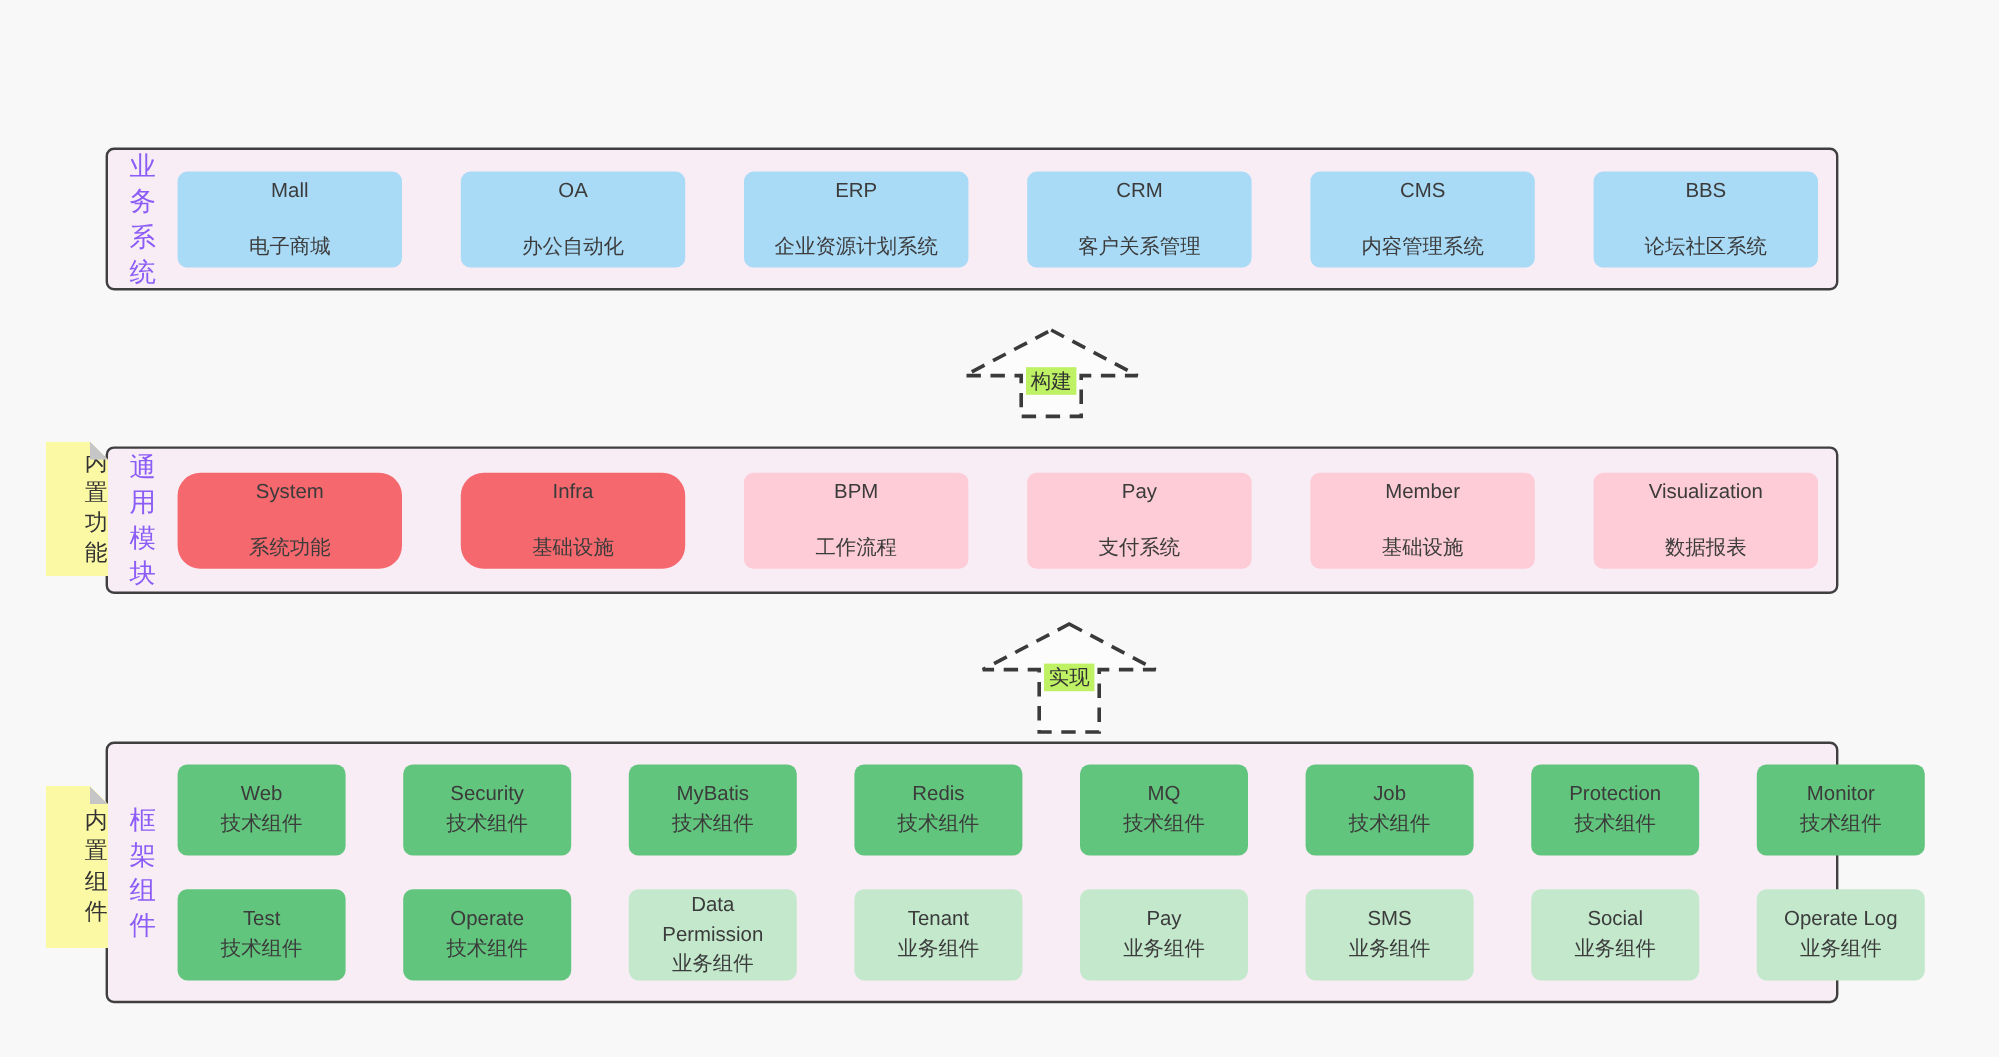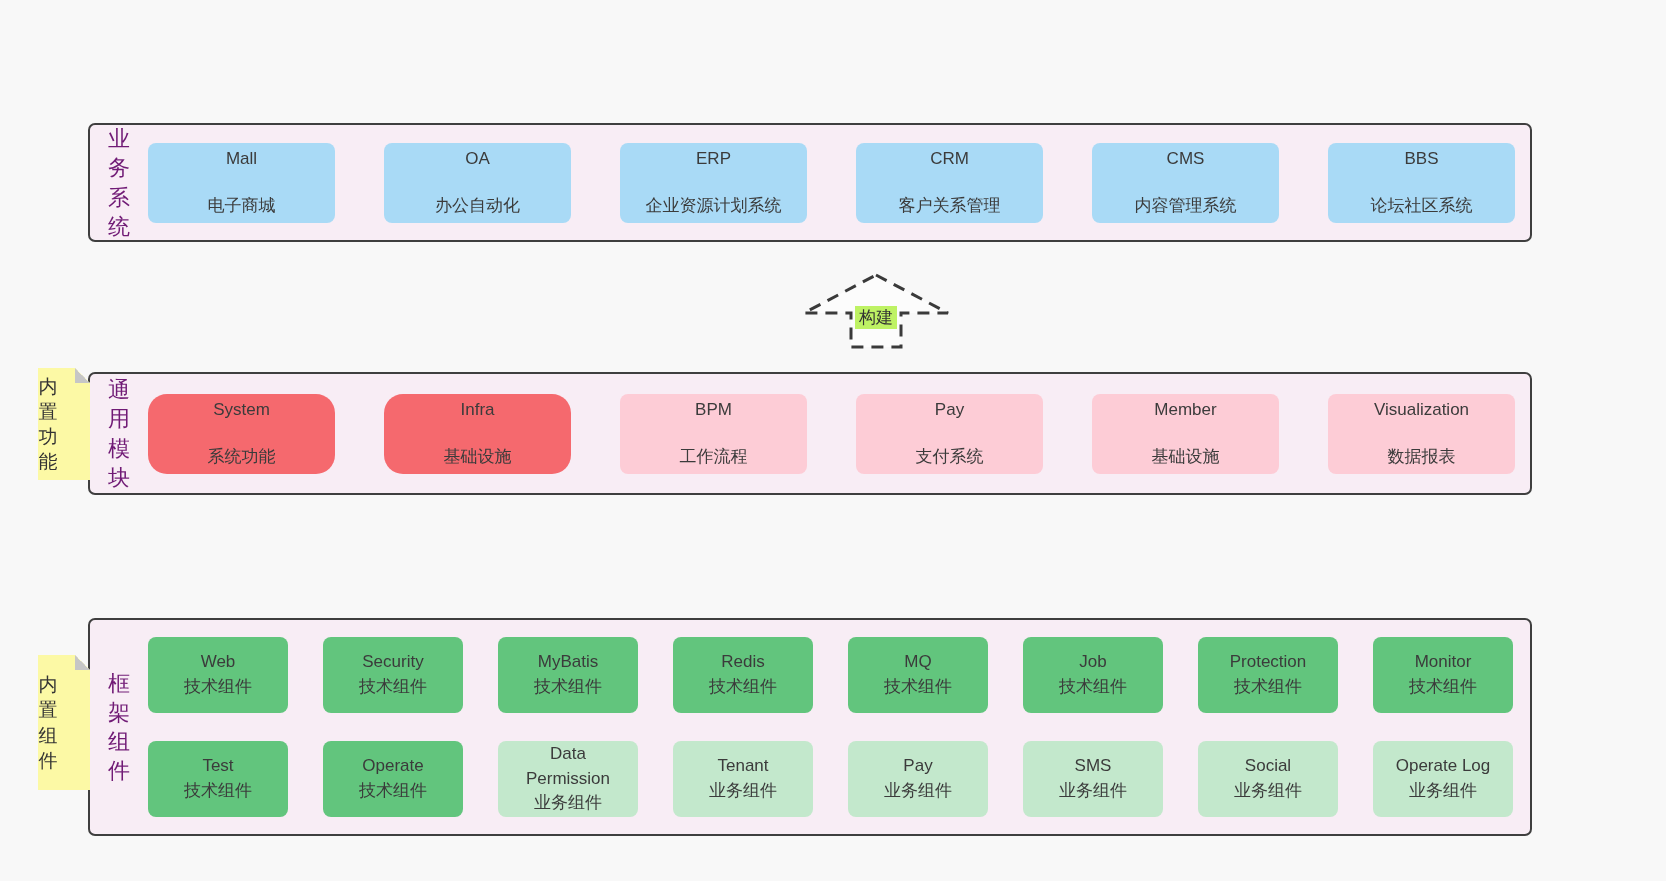--- a/index.html
+++ b/index.html
@@ -12,48 +12,48 @@
     position:absolute; left:88px; width:1444px;
     background:#f8edf5; border:2px solid #3f3f3f; border-radius:7px;
     display:flex; align-items:stretch;
   }
   #band-business   { top:123px; height:119px; }
   #band-modules    { top:372px; height:123px; }
   #band-framework  { top:618px; height:218px; }
 
   .band-label {
     width:58px; flex:0 0 58px; display:flex; align-items:center; justify-content:center;
-    font-size:22px; color:#701a75;
+    font-size:22px; color:#8b5cf6;
   }
   .vtext { width:1.05em; word-break:break-all; line-height:1.32; text-align:center; }
 
   .band-boxes { flex:1; display:flex; align-items:center; gap:49px; }
 
   .rows { flex:1; display:flex; flex-direction:column; justify-content:center; gap:28px; }
-  .row  { display:flex; gap:35px; }
+  .row  { display:flex; gap:48px; }
 
   
   .box {
     border-radius:8px; display:flex; flex-direction:column;
     align-items:center; justify-content:center; text-align:center;
     font-size:17px; line-height:1.45; color:#3b3b3b;
   }
   .box.lg { width:187px; height:80px; flex:0 0 187px;gap:22px; }
   .box.sm { width:140px; height:76px; flex:0 0 140px; padding:0 11px; }
   .blue       { background:#a9daf6; }
   .red        { background:#f5696e;border-radius:19px; }
   .pink       { background:#fdccd6; }
   .green      { background:#62c57d; }
   .lightgreen { background:#c3e8cc; }
 
   
   .sticky {
     position:absolute; left:38px; width:52px; z-index:3;
     background:#fcf9a5;
-    display:flex; align-items:center; justify-content:flex-start;
+    display:flex; align-items:center; justify-content:flex-end;
     font-size:19px; color:#333;
     clip-path: polygon(0 0, calc(100% - 15px) 0, 100% 15px, 100% 100%, 0 100%);
   }
   #sticky-features   { top:368px; height:112px; }
   #sticky-components { top:655px; height:135px; }
   .fold {
     position:absolute; top:0; right:0; width:15px; height:15px;
     background:linear-gradient(to top right, #c6c6c6 50%, rgba(0,0,0,0) 50%);
   }
 
@@ -143,20 +143,26 @@
         <div>Member</div>
         <div>基础设施</div>
       </div>
       <div class="box lg pink">
         <div>Visualization</div>
         <div>数据报表</div>
       </div>
     </div>
   </div>
 
+  <div class="arrow" id="arrow-implement">
+    <svg width="150" height="96" viewBox="0 0 150 96">
+      <polygon points="75,3 147,41 100,41 100,93 50,93 50,41 3,41" fill="#fcfcfc" stroke="#3a3a3a" stroke-width="3" stroke-dasharray="12 8"></polygon>
+    </svg>
+    <span class="arrow-label">实现</span>
+  </div>
 
   <div class="sticky" id="sticky-components">
     <span class="fold"></span>
     <div class="vtext">内置组件</div>
   </div>
 
   <div class="band" id="band-framework">
     <div class="band-label">
       <div class="vtext">框架组件</div>
     </div>

